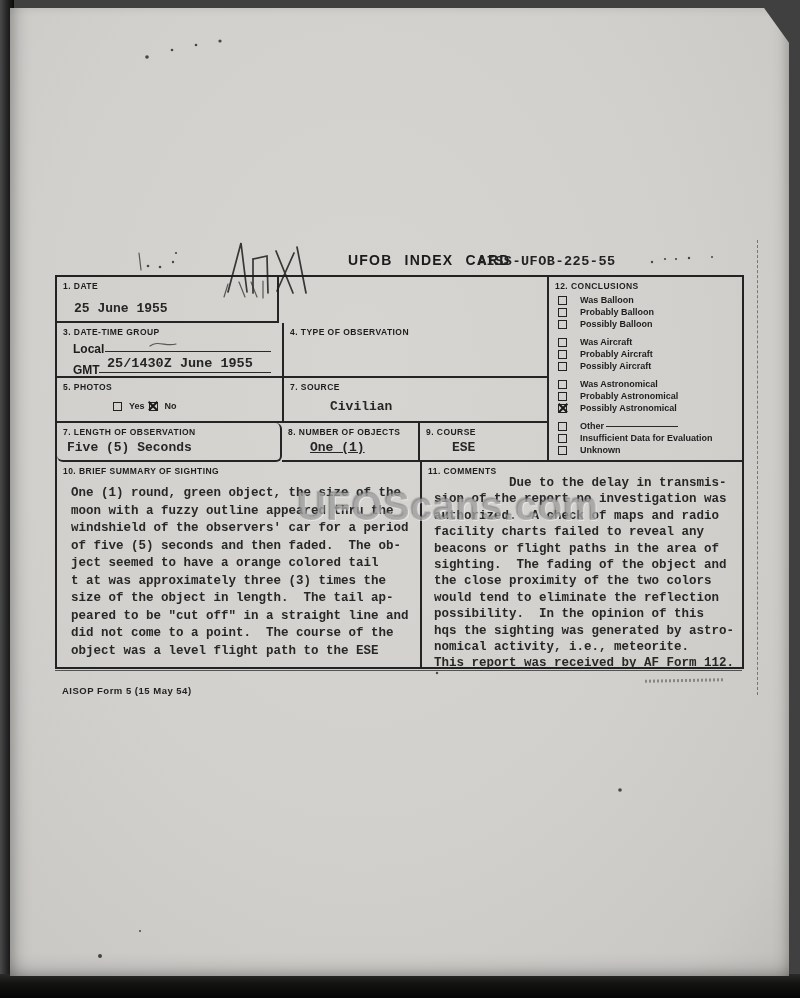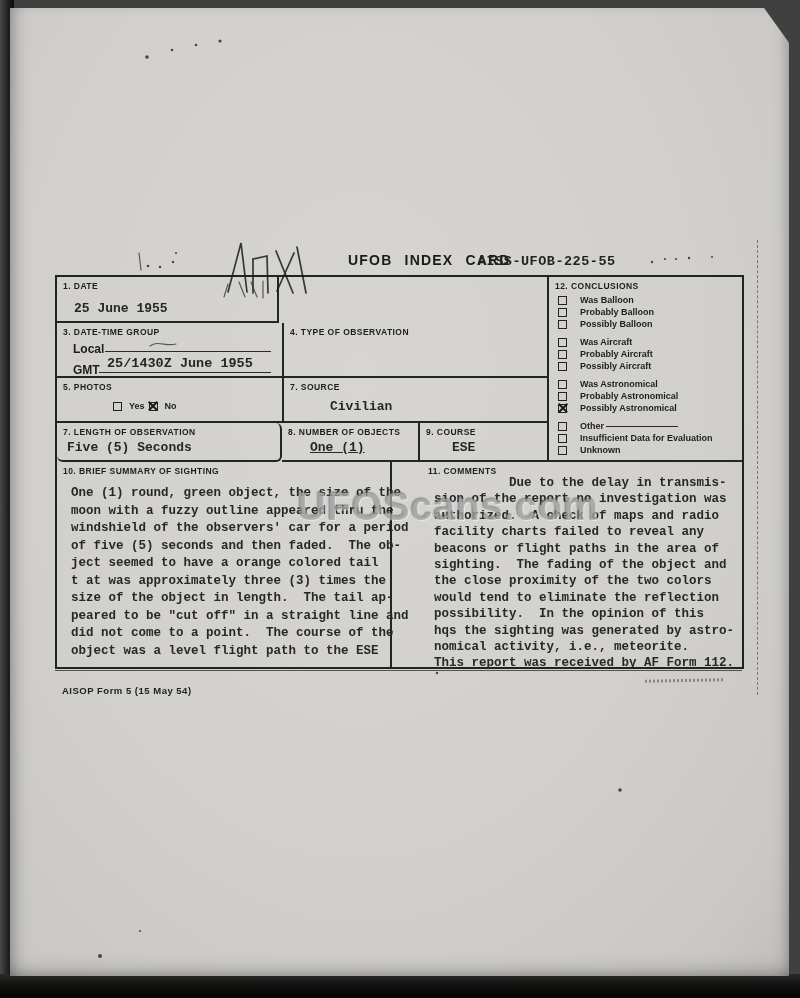--- a/index.html
+++ b/index.html
@@ -28,21 +28,21 @@
   .c1{left:0;top:0;width:222px;height:46px;}
   .c2{left:222px;top:0;width:268px;height:46px;}
   .c12{left:490px;top:0;width:195px;height:185px;}
   .c3{left:0;top:46px;width:227px;height:55px;}
   .c4{left:227px;top:46px;width:263px;height:55px;}
   .c5{left:0;top:101px;width:227px;height:45px;}
   .c6{left:227px;top:101px;width:263px;height:45px;}
   .c7{left:0;top:146px;width:225px;height:39px;border-radius:6px;}
   .c8{left:225px;top:146px;width:138px;height:39px;}
   .c9{left:363px;top:146px;width:127px;height:39px;}
-  .c10{left:0;top:185px;width:335px;height:205px;}
+  .c10{left:0;top:185px;width:365px;height:205px;}
   .c11{left:365px;top:185px;width:320px;height:205px;}
   .lbl{position:absolute;left:6px;top:4px;font-size:8.5px;font-weight:bold;
         letter-spacing:.45px;color:#1d1d1d;white-space:nowrap;}
   .typed{font-family:"Liberation Mono","DejaVu Sans Mono",monospace;font-weight:bold;
         color:#262626;font-size:13px;white-space:nowrap;}
   .v-date{position:absolute;left:17px;top:24px;}
   .loc-line{position:absolute;left:46px;top:22px;width:204px;
         border-bottom:1px solid rgba(70,70,70,.55);padding-bottom:2px;}
   .v-len{position:absolute;left:10px;top:17px;}
   .v-num{position:absolute;left:28px;top:17px;text-decoration:underline;}

